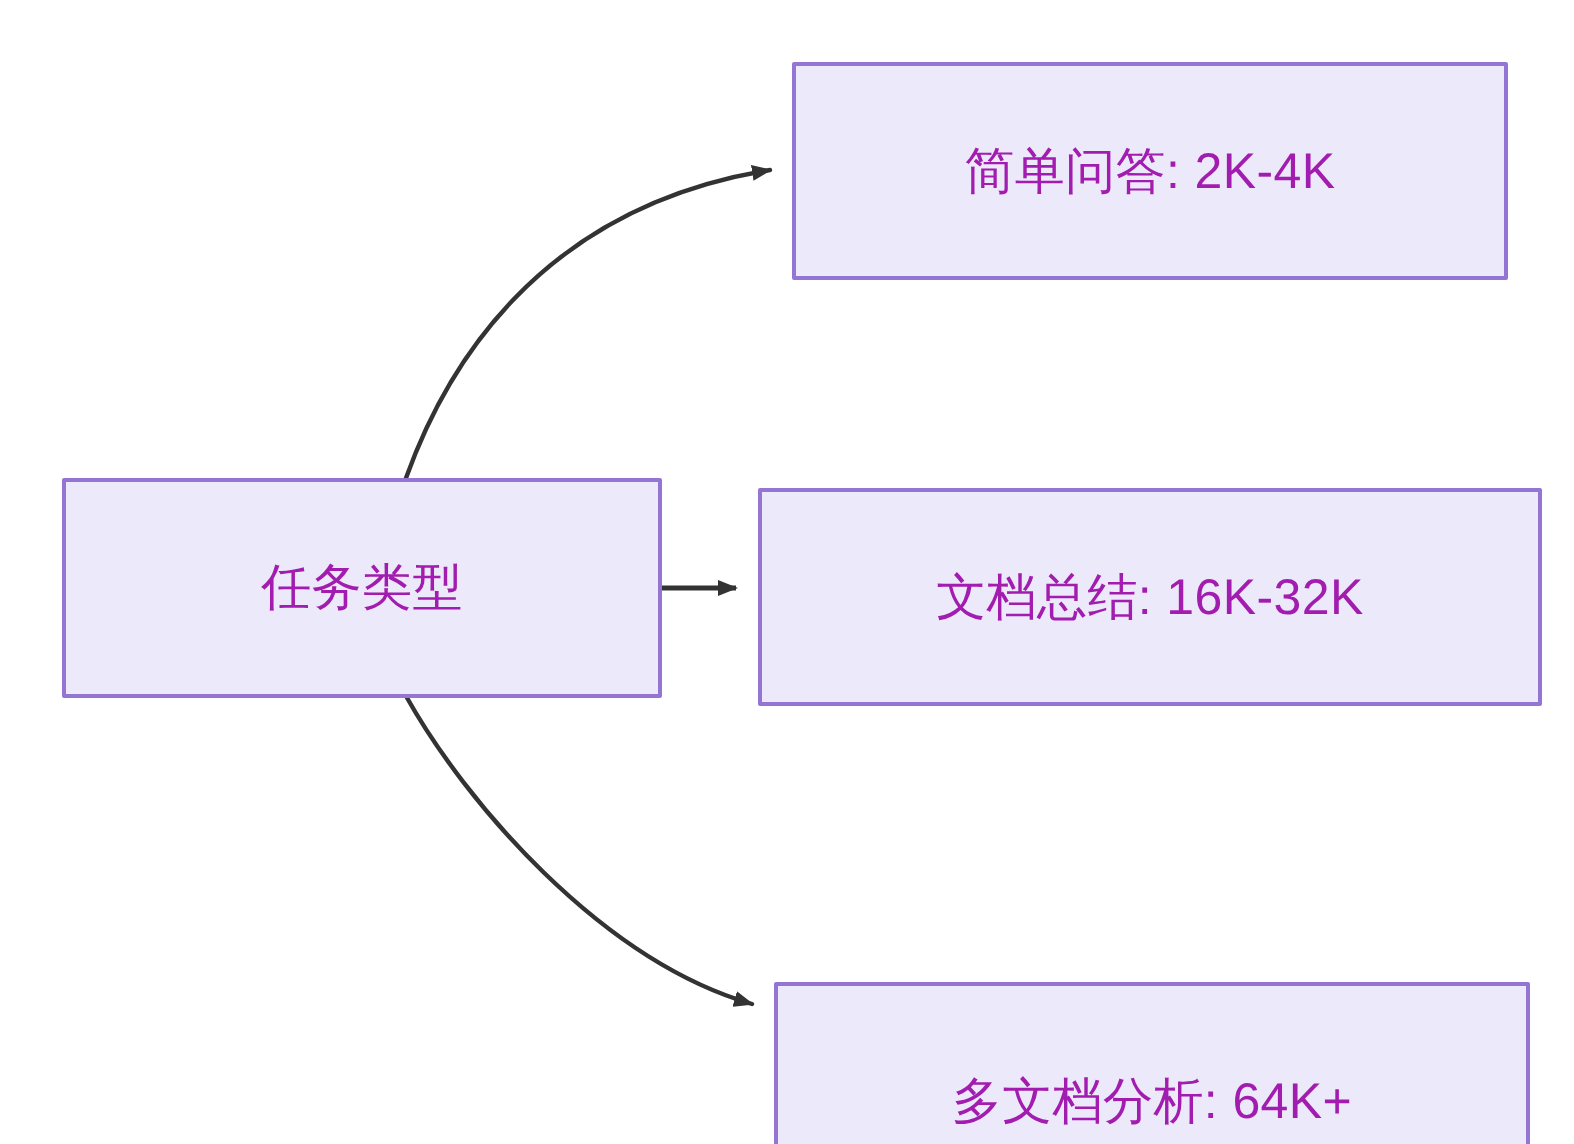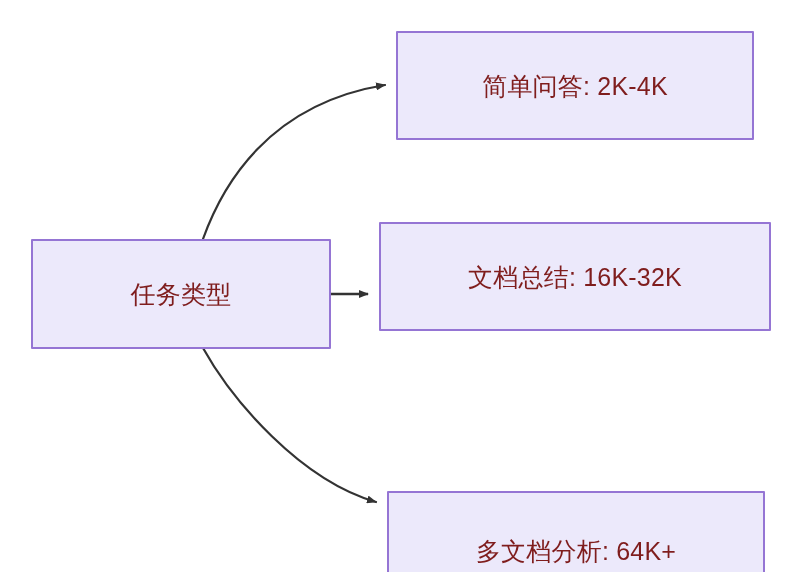--- a/index.html
+++ b/index.html
@@ -31,21 +31,21 @@
     box-sizing: border-box;
     background: #ece9fb;
     border: 2px solid #9575d4;
     border-radius: 1px;
     display: flex;
     align-items: center;
     justify-content: center;
     z-index: 2;
   }
   .node-label {
-    color: #7f1d1d;
+    color: #a21caf;
     font-size: 25px;
     font-weight: 400;
     line-height: 1.2;
     letter-spacing: 0.2px;
     white-space: nowrap;
     text-align: right;
   }
   
   #node-source {
     left: 31px;
@@ -55,21 +55,21 @@
   }
   
   #node-target-0 {
     left: 396px;
     top: 31px;
     width: 358px;
     height: 109px;
   }
   #node-target-1 {
     left: 379px;
-    top: 222px;
+    top: 244px;
     width: 392px;
     height: 109px;
   }
   #node-target-2 {
     left: 387px;
     top: 447px;
     width: 378px;
     height: 120px;
     margin-top: 44px;
   }

